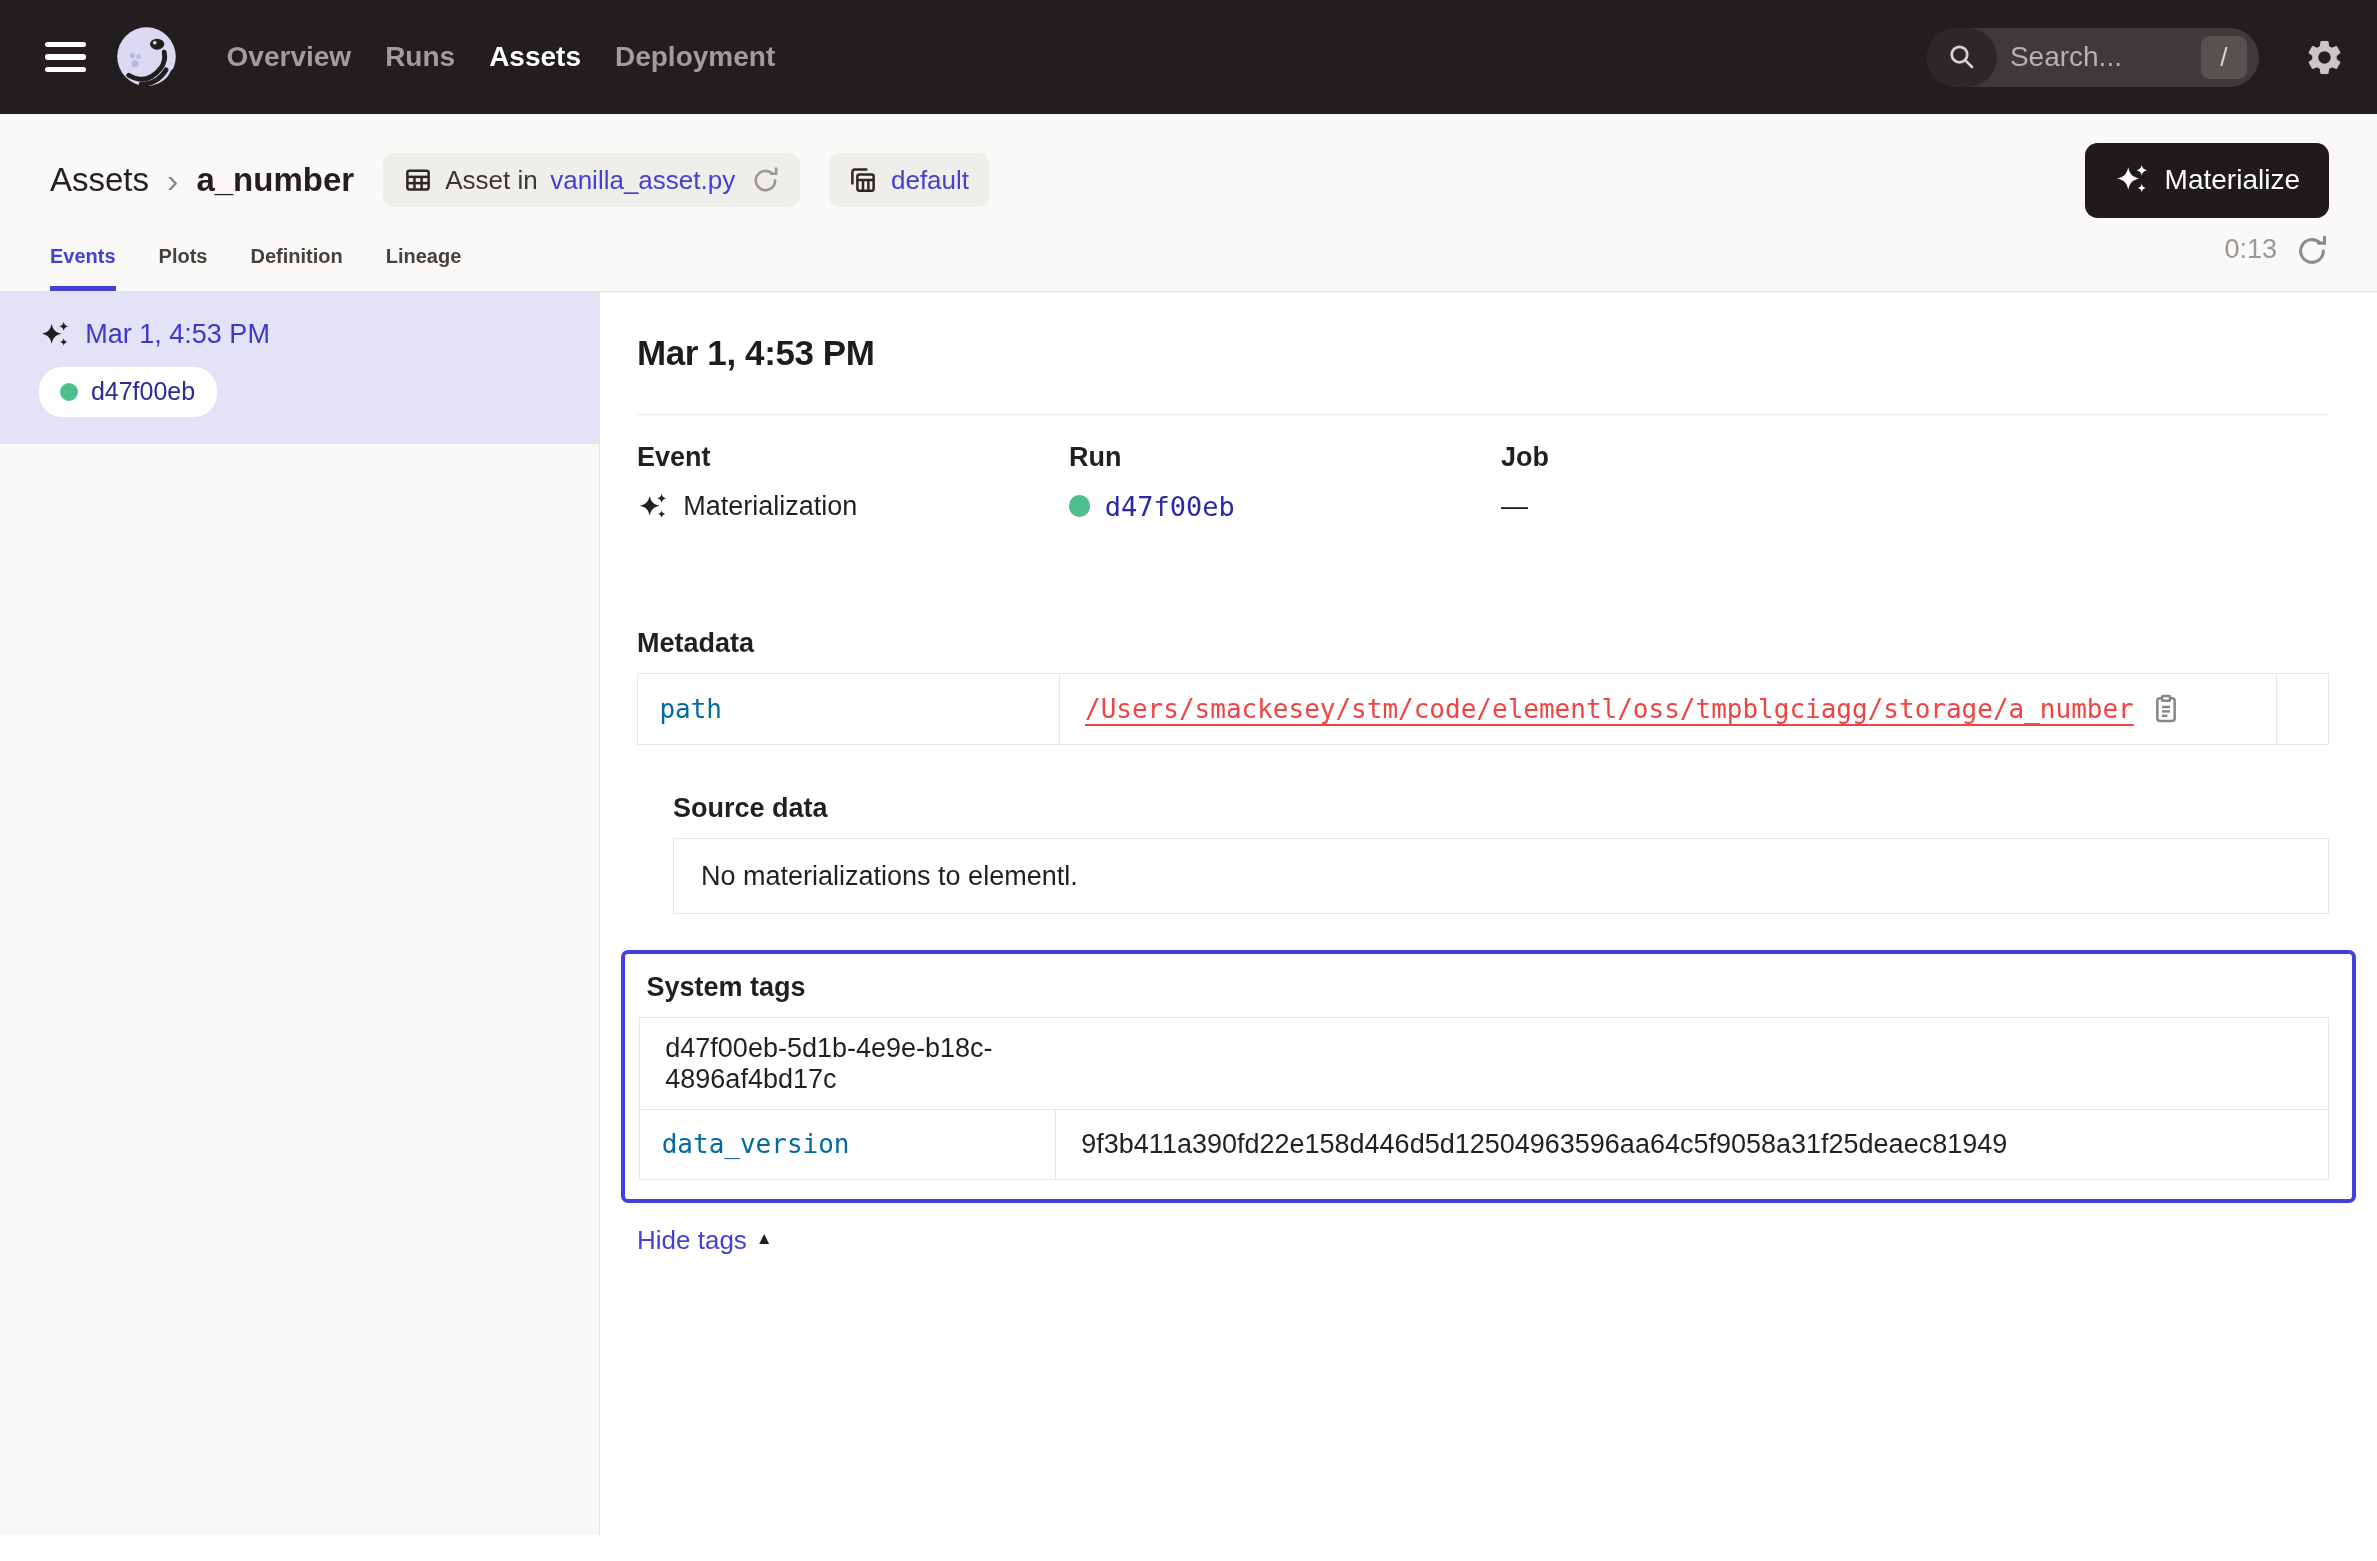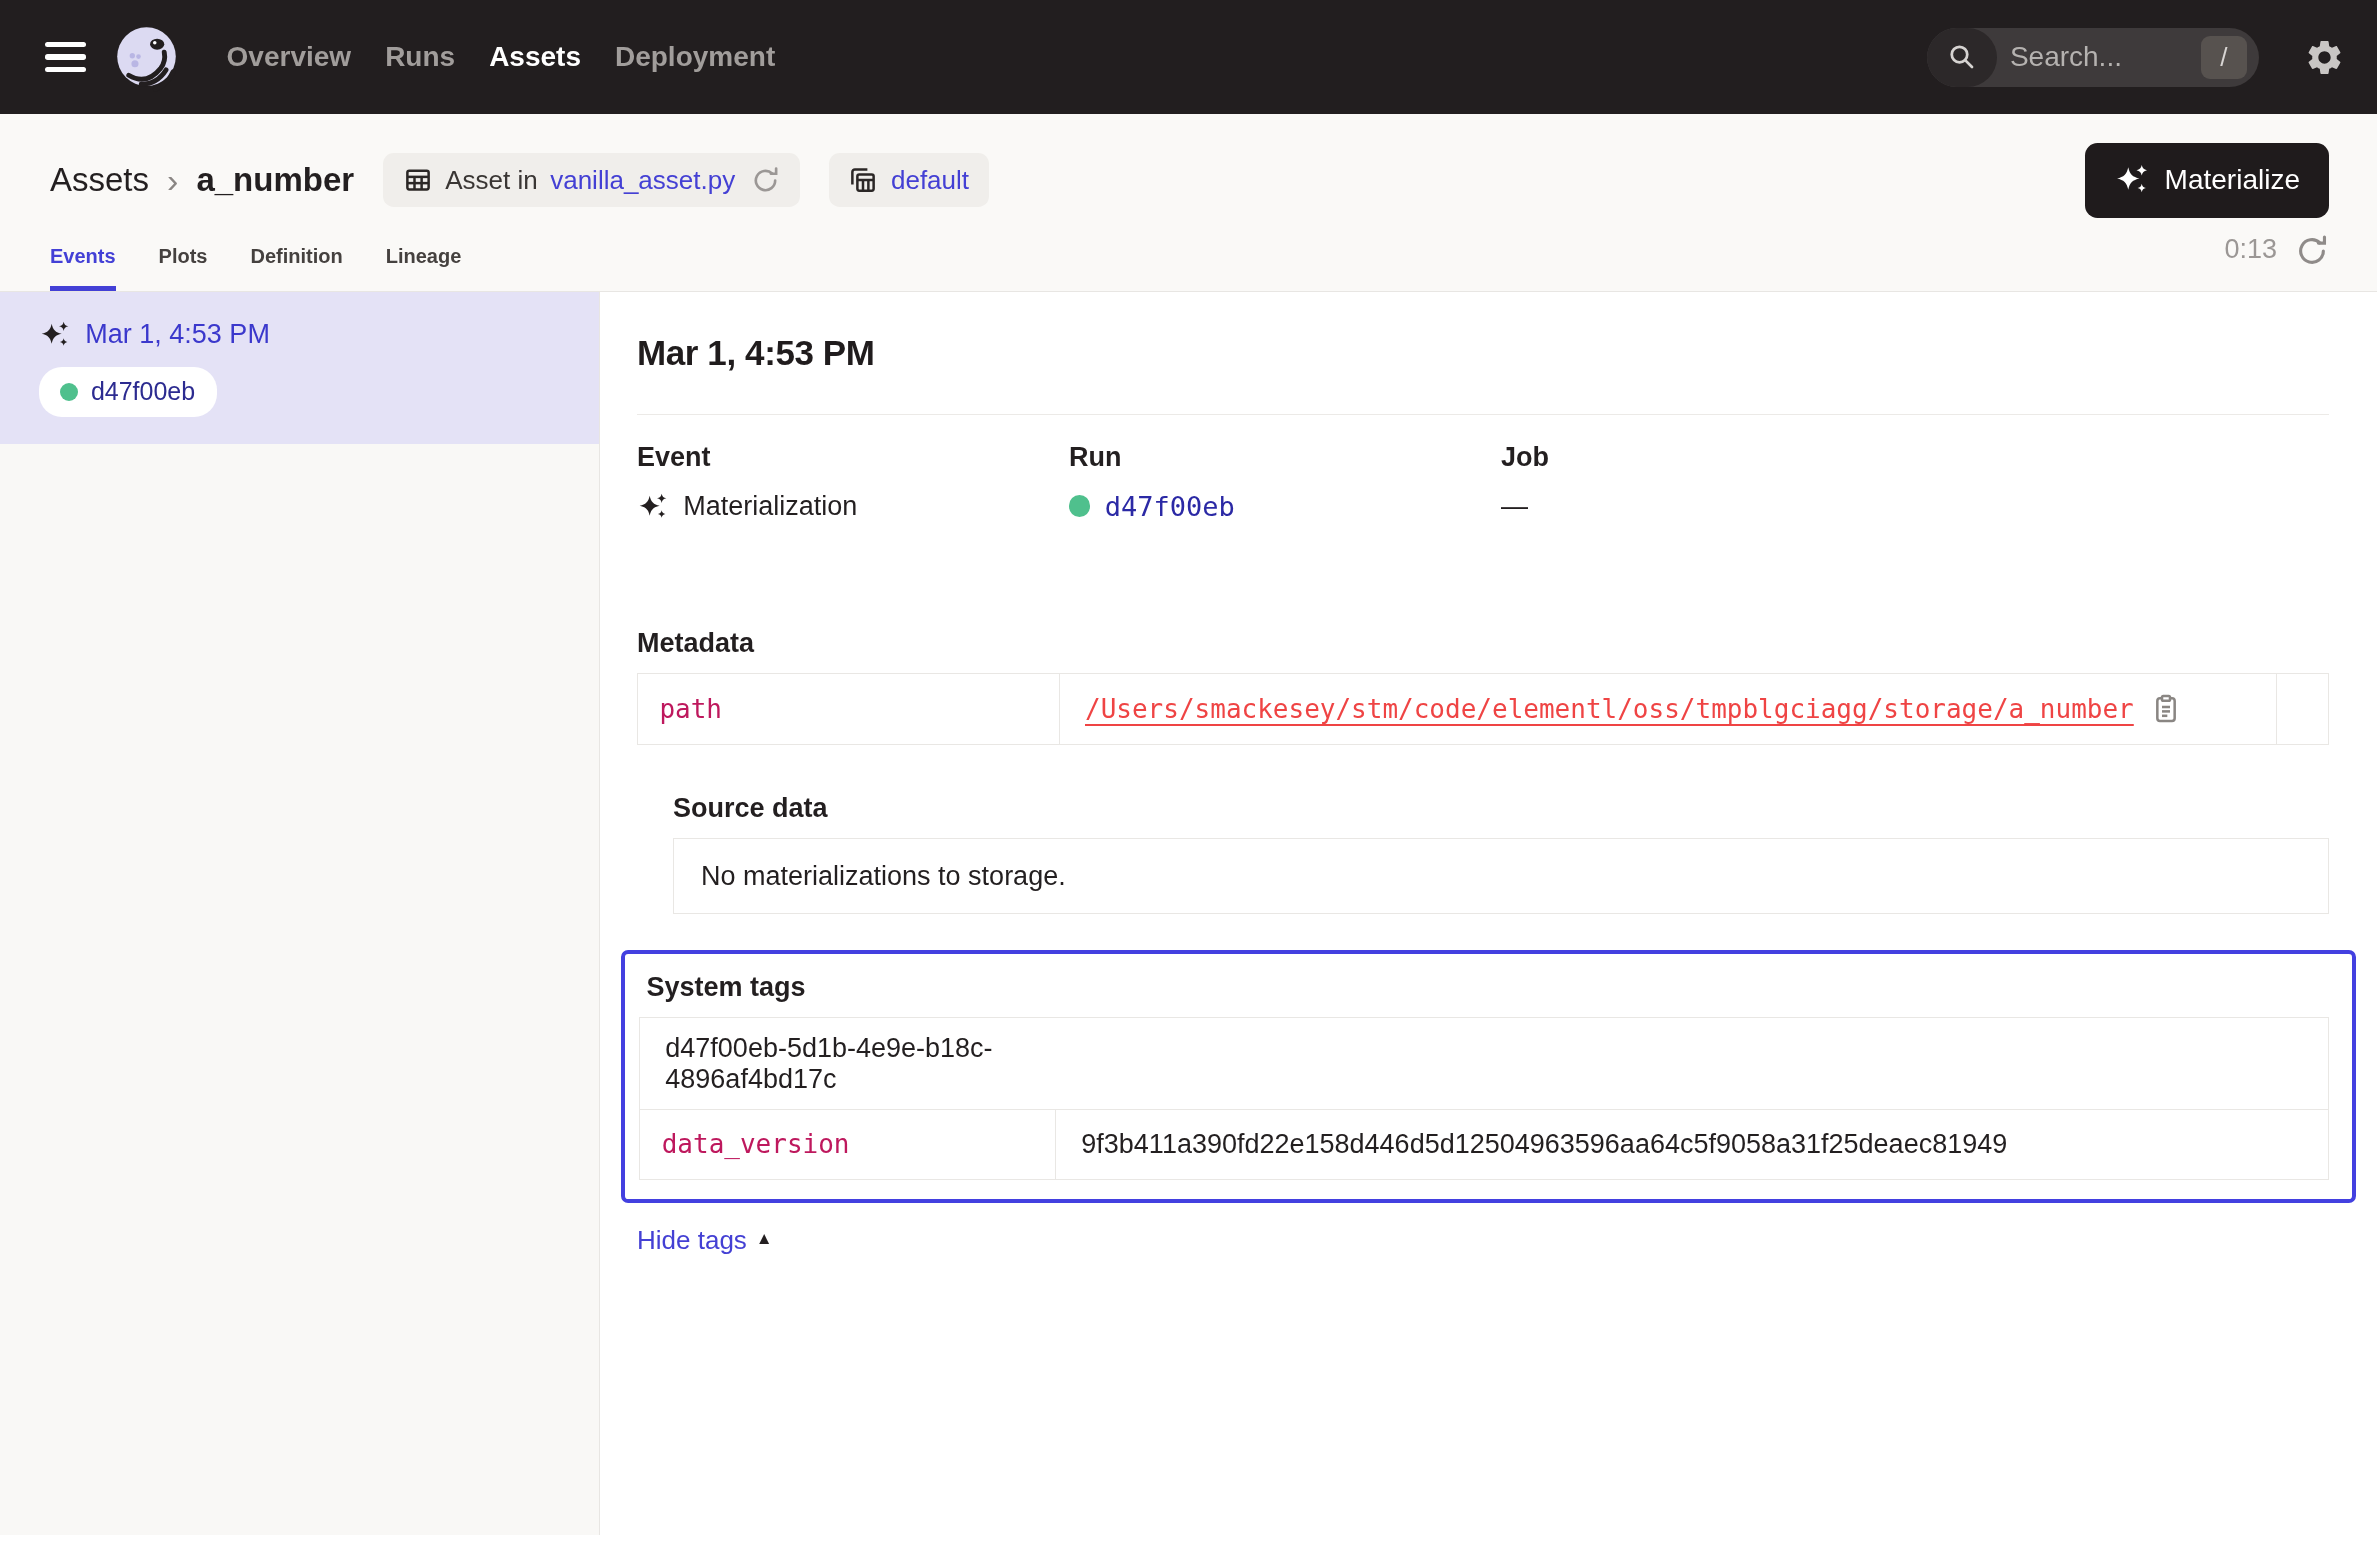--- a/index.html
+++ b/index.html
@@ -109,21 +109,21 @@
   .col-value .sparkles { width: 32px; height: 32px; color: #231f20; }
   .run-link { font-size: 27px; color: #2b29a5; cursor: pointer; }
   .job-dash { color: #231f20; }
 
   .section-h { font-size: 27px; font-weight: 700; color: #231f20; }
   .sec-metadata { margin-top: 105px; }
   .kv-table { margin-top: 14.3px; border: 1.8px solid #e9e7e4; background: #ffffff; }
   .kv-row { display: grid; grid-template-columns: 422px 1fr 52px; min-height: 70px; align-items: center; }
   .kv-row + .kv-row { border-top: 1.8px solid #e9e7e4; }
   .kv-key {
-    font-size: 26px; color: #be185d; padding-left: 21.4px; align-self: stretch;
+    font-size: 26px; color: #0369a1; padding-left: 21.4px; align-self: stretch;
     display: flex; align-items: center; border-right: 1.8px solid #e9e7e4;
   }
   .kv-val { padding: 14.3px 21.4px 14.3px 25px; font-size: 27px; color: #231f20; display: flex; align-items: center; }
   .kv-extra { align-self: stretch; border-left: 1.8px solid #e9e7e4; }
   .path-link { font-size: 26px; color: #ef4444; text-decoration: underline; text-underline-offset: 6.3px; text-decoration-thickness: 1.8px; cursor: pointer; }
   .copy-icon { width: 32px; height: 32px; color: #8a8683; margin-left: 16px; flex: 0 0 auto; cursor: pointer; }
 
   .sec-source { margin-top: 48px; margin-left: 36px; }
   .empty-box { margin-top: 14.3px; border: 1.8px solid #e9e7e4; padding: 21.4px 27px; font-size: 27px; color: #231f20; }
 
@@ -334,21 +334,21 @@
             </span>
           </div>
           <div class="kv-extra"></div>
         </div>
       </div>
     </section>
 
     <section class="sec-source">
       <h2 class="section-h">Source data</h2>
       <div class="empty-box">
-        <span>No materializations to storage.</span>
+        <span>No materializations to elementl.</span>
       </div>
     </section>
 
     <section class="systags-box">
       <h2 class="section-h">System tags</h2>
       <div class="kv-table">
         <div class="kv-row">
           <div class="kv-val">
               <span>d47f00eb-5d1b-4e9e-b18c-4896af4bd17c</span>
             </div>

